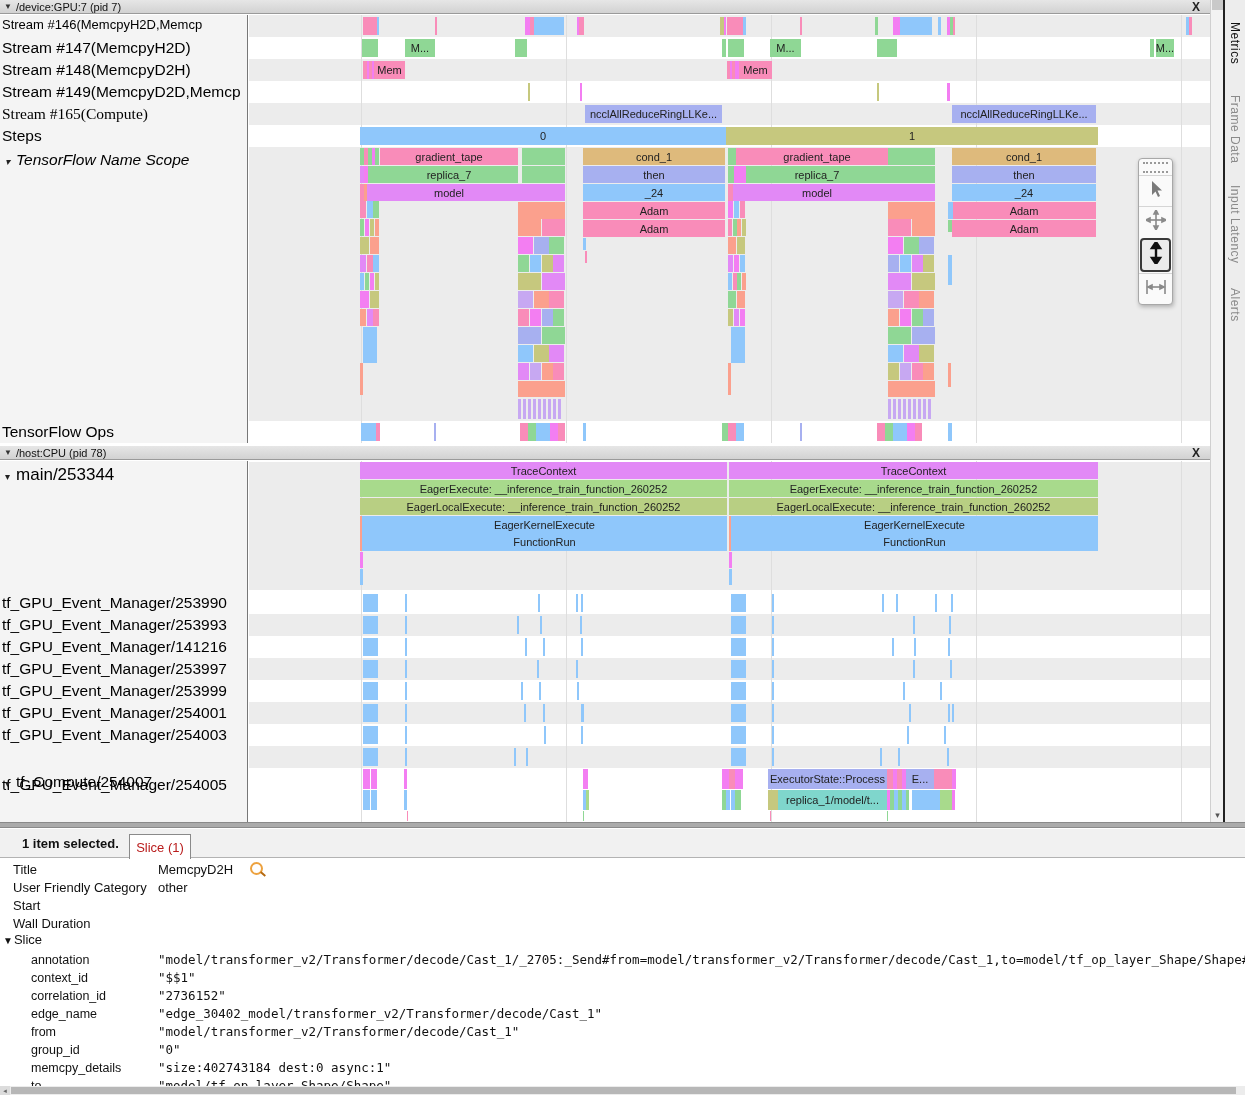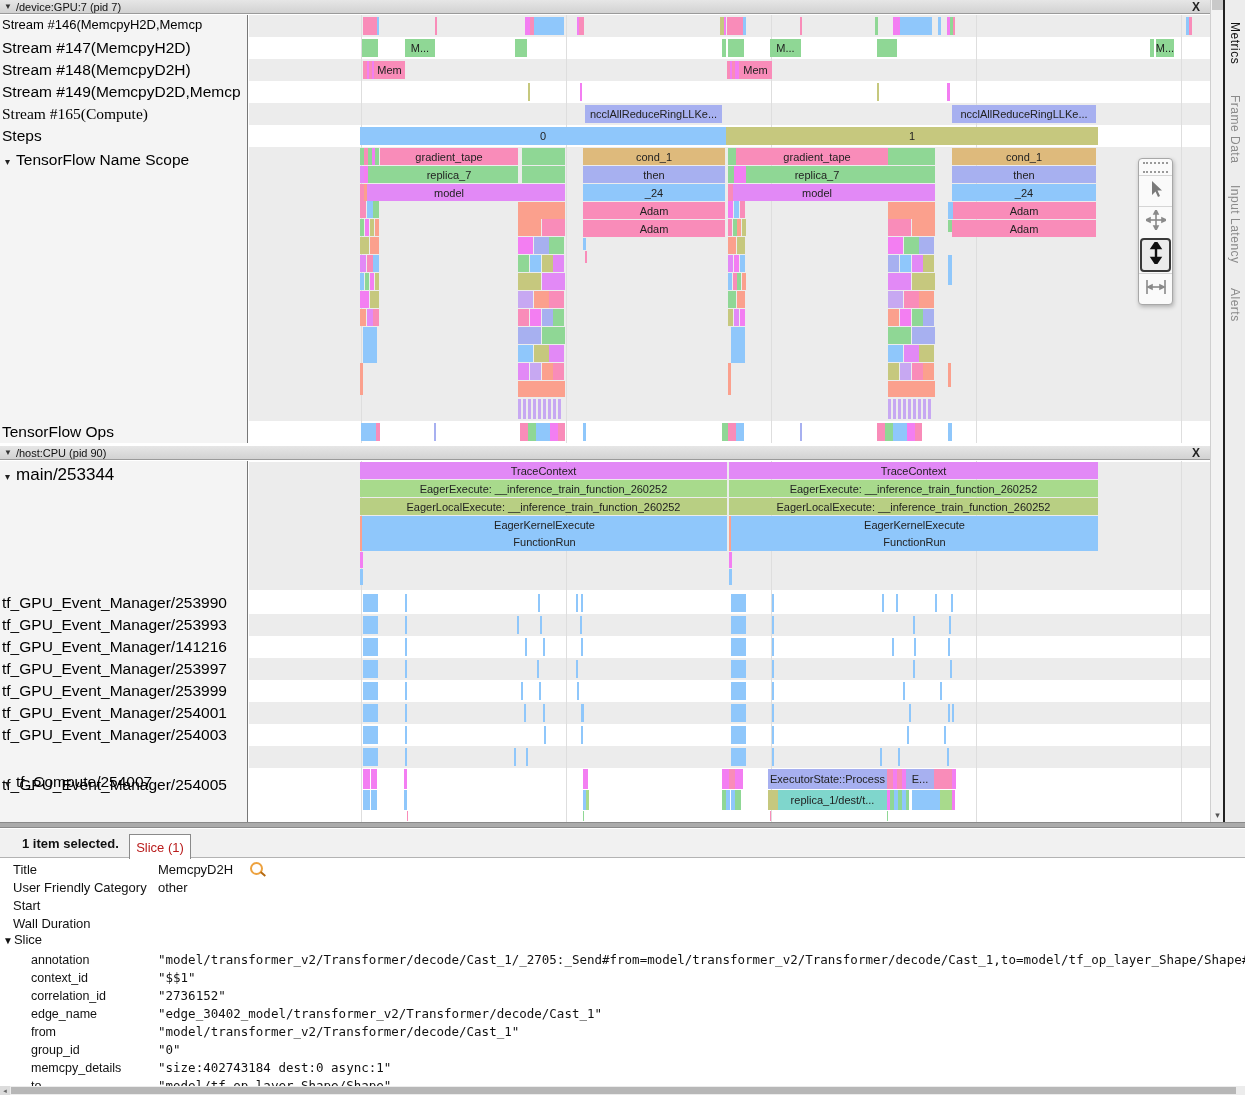--- a/index.html
+++ b/index.html
@@ -131,21 +131,21 @@
     <div class="blk" style="left: 528px; top: 83px; width: 2px; height: 18px; background: rgb(198, 200, 126);"></div>
     <div class="blk" style="left: 580px; top: 83px; width: 2px; height: 18px; background: rgb(243, 126, 242);"></div>
     <div class="blk" style="left: 877px; top: 83px; width: 2px; height: 18px; background: rgb(198, 200, 126);"></div>
     <div class="blk" style="left: 947px; top: 83px; width: 3px; height: 18px; background: rgb(243, 126, 242);"></div>
     <div class="tlabel" style="left: 2px; top: 105px; font-size: 15.5px; font-family: Liberation Serif, serif;"><span>Stream #165(Compute)</span></div>
     <div class="blk" style="left: 585px; top: 105px; width: 137px; height: 18px; background: rgb(167, 176, 240);">ncclAllReduceRingLLKe...</div>
     <div class="blk" style="left: 952px; top: 105px; width: 144px; height: 18px; background: rgb(167, 176, 240);">ncclAllReduceRingLLKe...</div>
     <div class="tlabel" style="left: 2px; top: 127px; font-size: 15.5px;"><span>Steps</span></div>
     <div class="blk" style="left: 360px; top: 127px; width: 366px; height: 18px; background: rgb(143, 199, 251);">0</div>
     <div class="blk" style="left: 726px; top: 127px; width: 372px; height: 18px; background: rgb(198, 200, 126);">1</div>
-    <div class="tlabel" style="left: 5px; top: 151px; font-size: 15.5px;"><span class="tri">▾</span><span>TensorFlow Name Scope</span></div>
+    <div class="tlabel" style="left: 5px; top: 151px; font-size: 15.5px; font-style: italic;"><span class="tri">▾</span><span>TensorFlow Name Scope</span></div>
     <div class="blk" style="left: 360px; top: 148px; width: 4px; height: 17px; background: rgb(143, 215, 149);"></div>
     <div class="blk" style="left: 364px; top: 148px; width: 4px; height: 17px; background: rgb(249, 140, 185);"></div>
     <div class="blk" style="left: 368px; top: 148px; width: 4px; height: 17px; background: rgb(143, 215, 149);"></div>
     <div class="blk" style="left: 372px; top: 148px; width: 3px; height: 17px; background: rgb(243, 126, 242);"></div>
     <div class="blk" style="left: 375px; top: 148px; width: 4px; height: 17px; background: rgb(143, 215, 149);"></div>
     <div class="blk" style="left: 380px; top: 148px; width: 138px; height: 17px; background: rgb(249, 140, 185);">gradient_tape</div>
     <div class="blk" style="left: 522px; top: 148px; width: 43px; height: 17px; background: rgb(143, 215, 149);"></div>
     <div class="blk" style="left: 583px; top: 148px; width: 142px; height: 17px; background: rgb(222, 186, 124);">cond_1</div>
     <div class="blk" style="left: 728px; top: 148px; width: 8px; height: 17px; background: rgb(143, 215, 149);"></div>
     <div class="blk" style="left: 736px; top: 148px; width: 10px; height: 17px; background: rgb(249, 140, 185);"></div>
@@ -331,21 +331,21 @@
     <div class="blk" style="left: 363px; top: 790px; width: 7px; height: 20px; background: rgb(143, 199, 251);"></div>
     <div class="blk" style="left: 371px; top: 790px; width: 6px; height: 20px; background: rgb(143, 199, 251);"></div>
     <div class="blk" style="left: 404px; top: 790px; width: 3px; height: 20px; background: rgb(143, 199, 251);"></div>
     <div class="blk" style="left: 583px; top: 790px; width: 3px; height: 20px; background: rgb(143, 199, 251);"></div>
     <div class="blk" style="left: 586px; top: 790px; width: 3px; height: 20px; background: rgb(168, 218, 140);"></div>
     <div class="blk" style="left: 722px; top: 790px; width: 4px; height: 20px; background: rgb(143, 215, 149);"></div>
     <div class="blk" style="left: 726px; top: 790px; width: 4px; height: 20px; background: rgb(143, 199, 251);"></div>
     <div class="blk" style="left: 731px; top: 790px; width: 4px; height: 20px; background: rgb(143, 199, 251);"></div>
     <div class="blk" style="left: 735px; top: 790px; width: 6px; height: 20px; background: rgb(143, 215, 149);"></div>
     <div class="blk" style="left: 768px; top: 790px; width: 10px; height: 20px; background: rgb(198, 200, 126);"></div>
-    <div class="blk" style="left: 778px; top: 790px; width: 109px; height: 20px; background: rgb(127, 214, 204);">replica_1/dest/t...</div>
+    <div class="blk" style="left: 778px; top: 790px; width: 109px; height: 20px; background: rgb(127, 214, 204);">replica_1/model/t...</div>
     <div class="blk" style="left: 887px; top: 790px; width: 3px; height: 20px; background: rgb(243, 126, 242);"></div>
     <div class="blk" style="left: 890px; top: 790px; width: 4px; height: 20px; background: rgb(143, 215, 149);"></div>
     <div class="blk" style="left: 894px; top: 790px; width: 4px; height: 20px; background: rgb(143, 199, 251);"></div>
     <div class="blk" style="left: 898px; top: 790px; width: 4px; height: 20px; background: rgb(143, 215, 149);"></div>
     <div class="blk" style="left: 902px; top: 790px; width: 4px; height: 20px; background: rgb(143, 199, 251);"></div>
     <div class="blk" style="left: 906px; top: 790px; width: 3px; height: 20px; background: rgb(143, 215, 149);"></div>
     <div class="blk" style="left: 912px; top: 790px; width: 28px; height: 20px; background: rgb(143, 199, 251);"></div>
     <div class="blk" style="left: 940px; top: 790px; width: 12px; height: 20px; background: rgb(168, 218, 140);"></div>
     <div class="blk" style="left: 952px; top: 790px; width: 3px; height: 20px; background: rgb(243, 126, 242);"></div>
     <div class="blk" style="left: 407px; top: 811px; width: 1px; height: 10px; background: rgb(249, 140, 185);"></div>
@@ -469,21 +469,21 @@
   </div>
 
 <div class="phead" style="top:0px;">
   <span class="tri">▼</span>
   <span>/device:GPU:7 (pid 7)</span>
   <span class="xbtn">X</span>
 </div>
 
 <div class="phead" style="top:446px;">
   <span class="tri">▼</span>
-  <span>/host:CPU (pid 90)</span>
+  <span>/host:CPU (pid 78)</span>
   <span class="xbtn">X</span>
 </div>
 
 <div class="vsb">
   <div class="thumb"></div>
   <div class="sarr">▾</div>
 </div>
 
 <div class="tabstrip">
   <div class="vtab active" style="top:22px;">Metrics</div>

